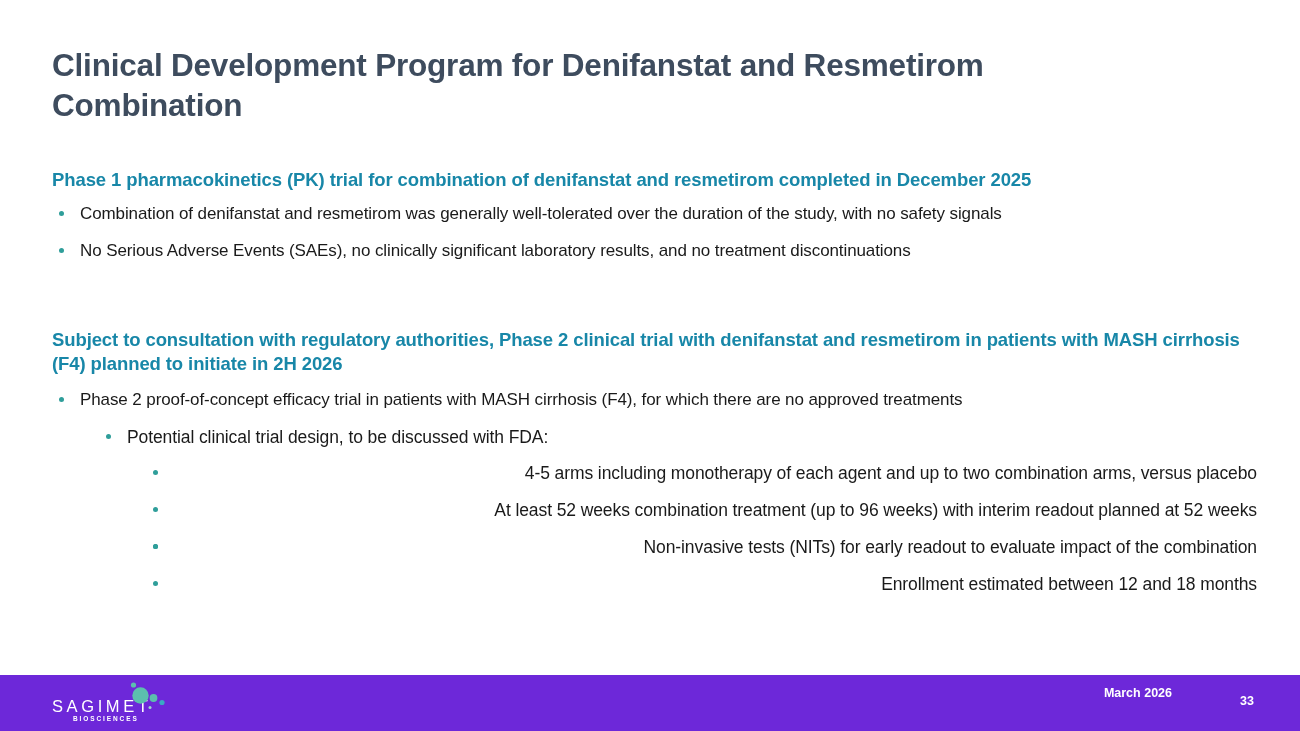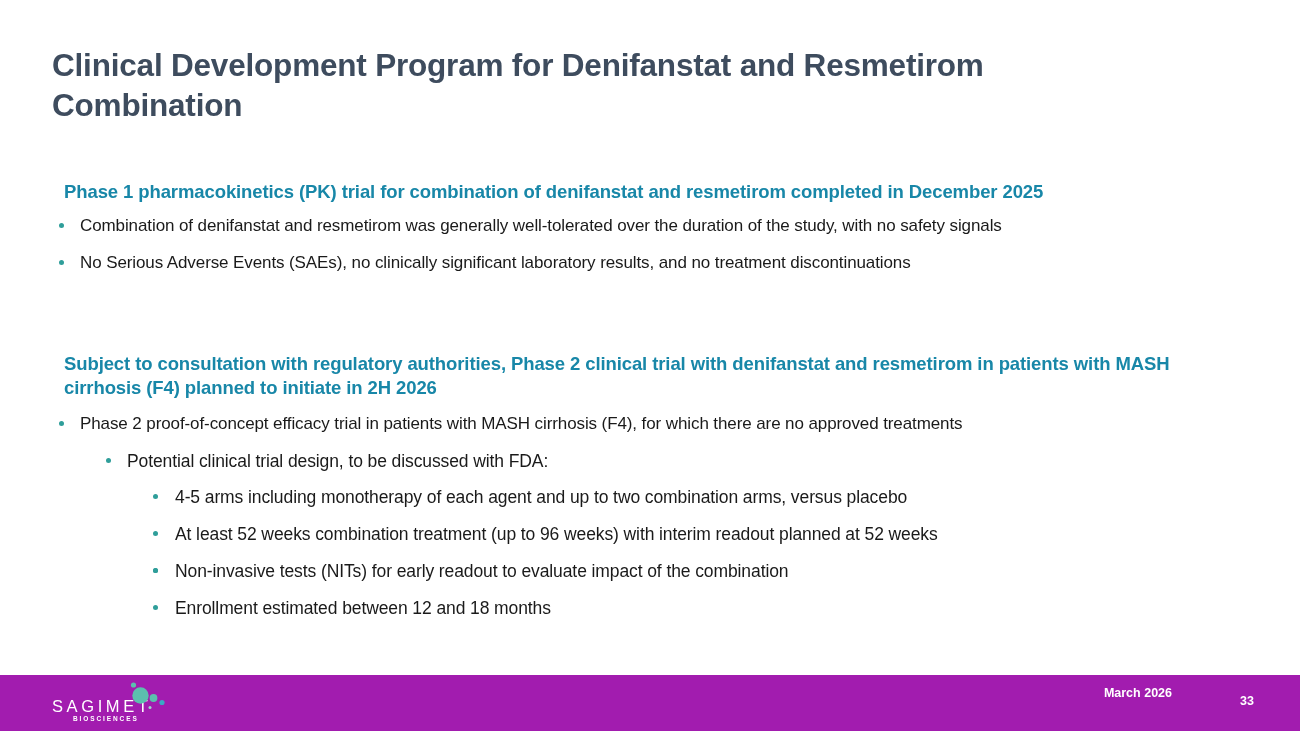--- a/index.html
+++ b/index.html
@@ -39,21 +39,21 @@
     top: 168px;
     width: 1205px;
   }
 
   .section-heading {
     color: #1887a8;
     font-size: 18.5px;
     font-weight: bold;
     line-height: 24px;
     letter-spacing: -0.1px;
-    margin: 12px;
+    margin: 0;
   }
   .section-one-heading { margin-bottom: 10px; }
   .section-two-heading { margin-bottom: 12px; }
 
   .section-gap {
     height: 52px;
   }
 
   
   .bullet-row {
@@ -106,30 +106,30 @@
     margin-bottom: 13px;
     letter-spacing: -0.1px;
   }
   .lvl3 .bullet-dot {
     width: 5px;
     height: 5px;
     left: 101px;
     top: 9px;
   }
 
-  .sub-block { margin-top: 12px; }
+  .sub-block { margin-top: 12px; text-align: right; }
 
   
   .footer {
     position: absolute;
     left: 0;
     bottom: 0;
     width: 1300px;
     height: 56px;
-    background: #a21caf;
+    background: #6d28d9;
   }
   .logo {
     position: absolute;
     left: 52px;
     top: 9px;
     width: 180px;
     height: 42px;
   }
   .logo-wordmark {
     position: absolute;

